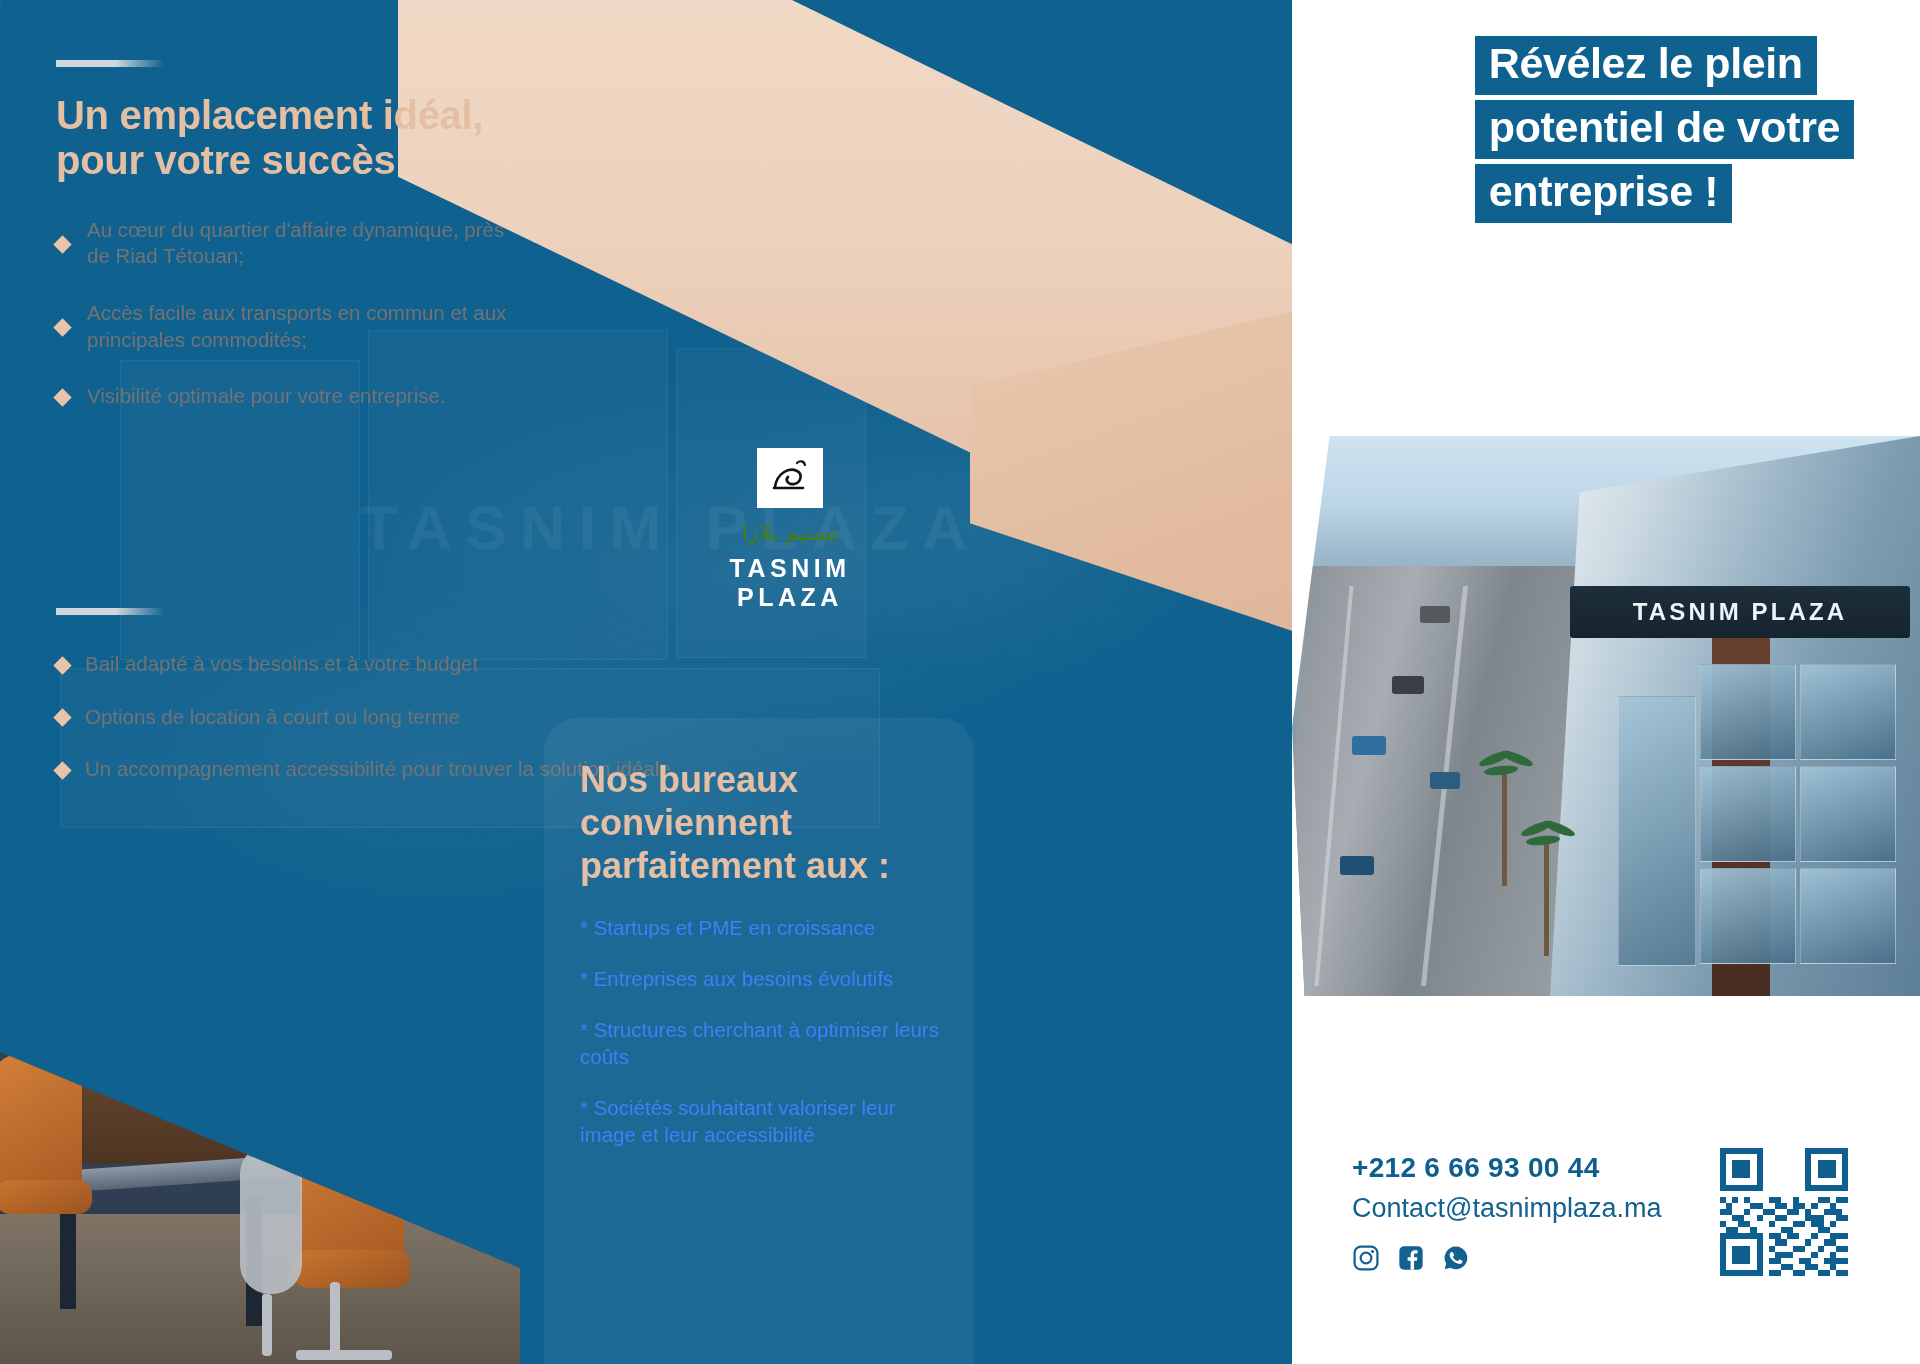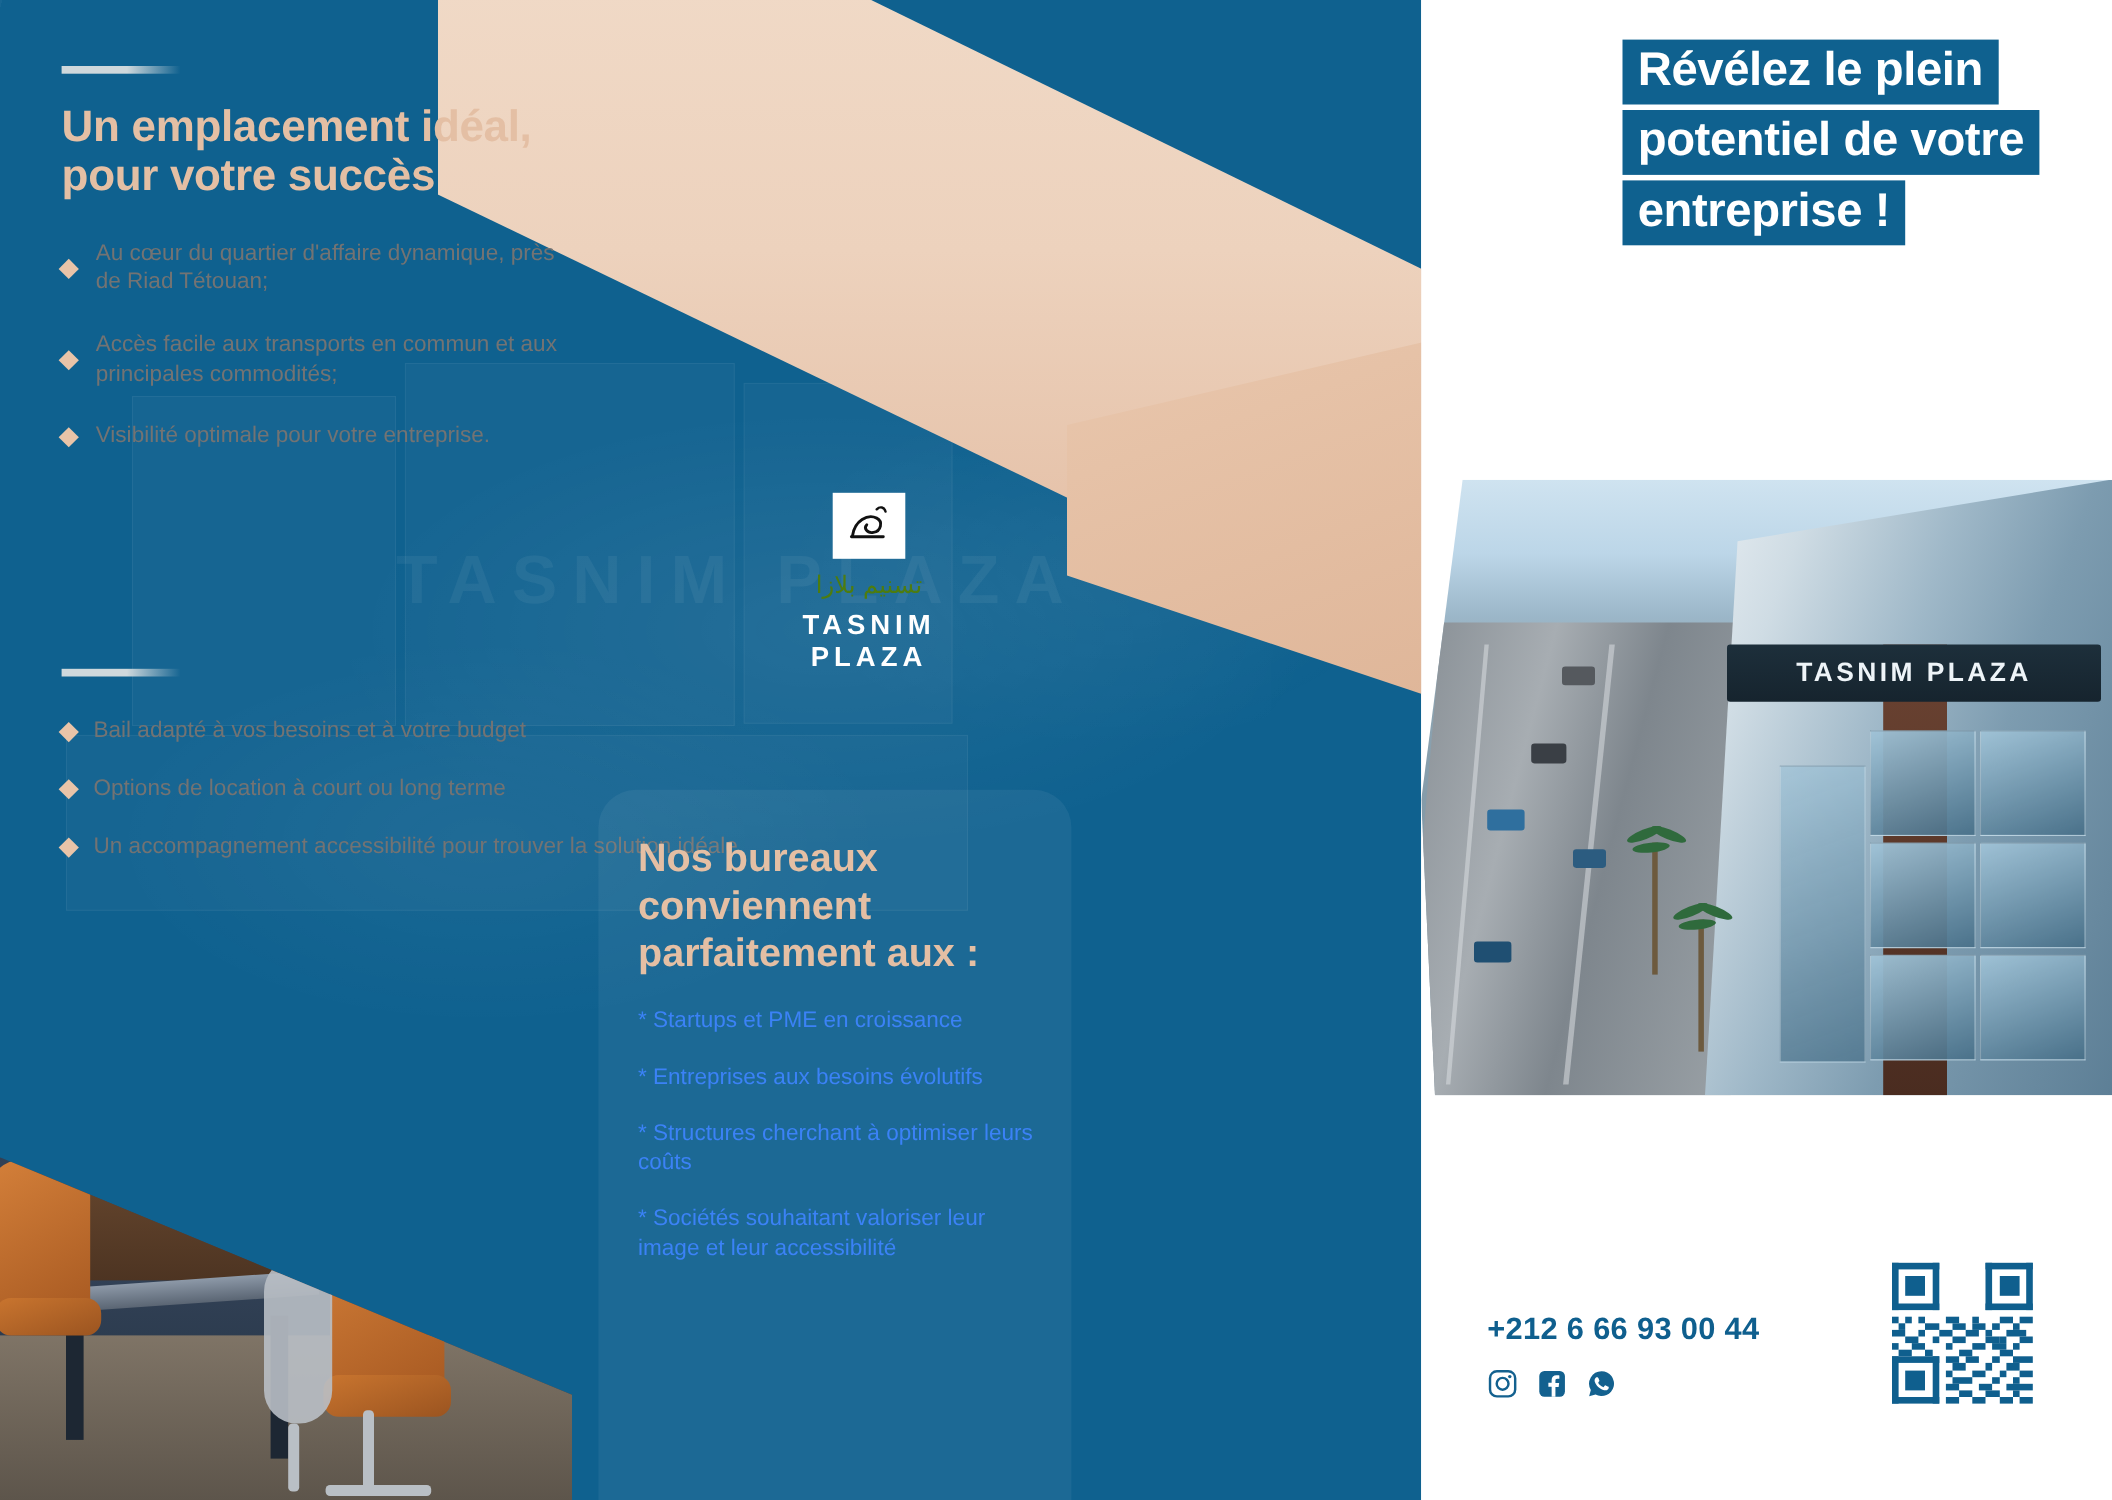--- a/index.html
+++ b/index.html
@@ -371,20 +371,21 @@
   </div>
 
   <div class="headline">
     <span>Révélez le plein</span>
     <span>potentiel de votre</span>
     <span>entreprise !</span>
   </div>
 
   <div class="contact">
     <div class="phone">+212 6 66 93 00 44</div>
+    <div class="mail">Contact@tasnimplaza.ma</div>
     <div class="socials">
       <a href="#">
         <svg width="28" height="28" viewBox="0 0 24 24" aria-hidden="true">
           <rect x="2.2" y="2.2" width="19.6" height="19.6" rx="5.4" fill="none" stroke="#13618f" stroke-width="1.9"></rect>
           <circle cx="12" cy="12" r="4.6" fill="none" stroke="#13618f" stroke-width="1.9"></circle>
           <circle cx="17.6" cy="6.4" r="1.35" fill="#13618f"></circle>
         </svg>
       </a>
       <a href="#">
         <svg width="28" height="28" viewBox="0 0 24 24" aria-hidden="true">

